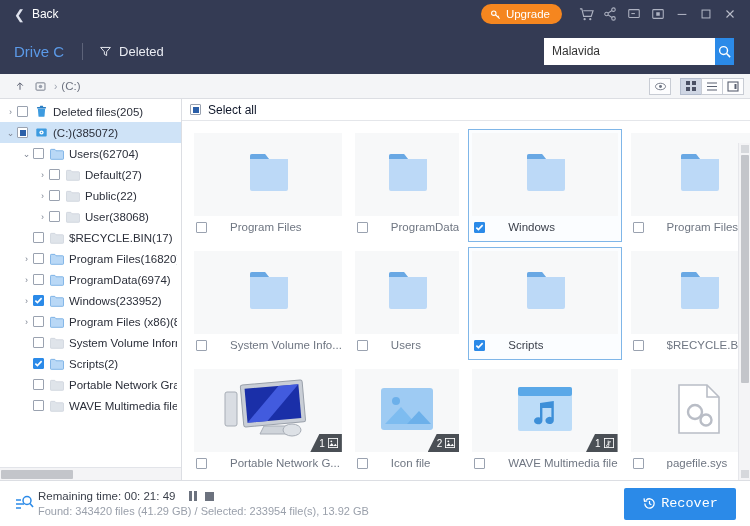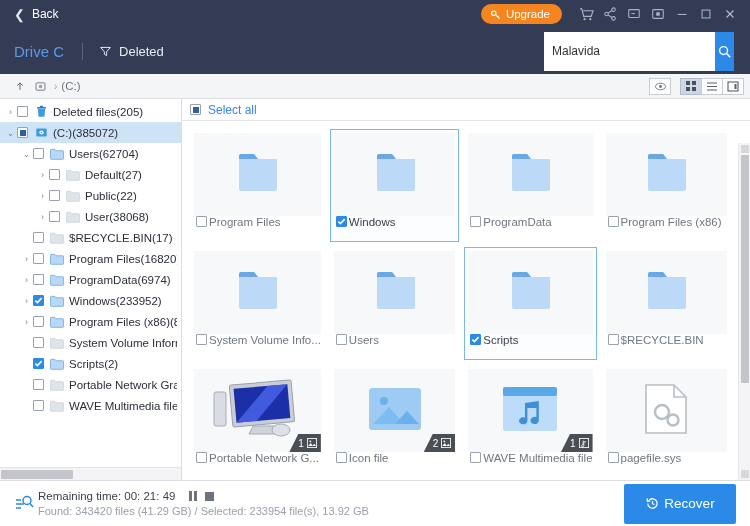--- a/index.html
+++ b/index.html
@@ -34,21 +34,21 @@
 
   
   .header {
     height:46px; background:#343b54; flex:0 0 46px;
     display:flex; align-items:center; padding:0 16px 0 14px; position:relative;
   }
   .drive-label { color:#5b9ae8; font-size:15px; cursor:pointer; }
   .hdr-div { width:1px; height:17px; background:#5d6379; margin:0 16px 0 18px; }
   .filter { display:flex; align-items:center; gap:7px; color:#e9ebf2; font-size:13px; cursor:pointer; }
   .hdr-spacer { flex:1; }
-  .searchwrap { display:flex; height:39px; width:190px; }
+  .searchwrap { display:flex; height:27px; width:190px; }
   .searchwrap input {
     flex:1; border:none; outline:none; background:#fff; font-size:12px;
     padding:0 8px; color:#333; font-family:"Liberation Sans", sans-serif;
   }
   .searchbtn {
     width:34px; background:#2b8ae8; display:flex; align-items:center; justify-content:center;
     cursor:pointer;
   }
 
   
@@ -99,36 +99,36 @@
   }
   .hthumb { position:absolute; left:1px; top:2px; height:9px; width:72px; background:#c3c5ca; border-radius:1px; }
 
   
   .filepane { flex:1; display:flex; flex-direction:column; min-width:0; background:#fff; position:relative; }
   .selbar {
     height:22px; flex:0 0 22px; border-bottom:1px solid #e4e6ea; display:flex; align-items:center;
     padding-left:8px; background:#fff;
   }
   .selbar .cb { margin-right:7px; }
-  .selbar-label { font-size:12px; color:#3b82f6; }
+  .selbar-label { font-size:12px; color:#0f172a; }
   .grid-scroll { flex:1; position:relative; overflow:hidden; }
   .grid {
     display:grid; grid-template-columns:repeat(4, 1fr); gap:0px 0px;
     padding:8px 14px 0 8px;
   }
   .tile {
     height:113px; border:1px solid transparent; padding:3px; margin:0 5px 5px 0;
     display:flex; flex-direction:column; cursor:pointer; position:relative;
   }
   .tile.selected { border-color:#7fb6e8; background:#fbfdff; }
   .thumb {
     flex:1; background:#f7f8f9; display:flex; align-items:center; justify-content:center;
     position:relative; overflow:hidden;
   }
-  .tile-foot { height:22px; display:flex; align-items:flex-start; gap:2px; padding-left:2px; }
+  .tile-foot { height:22px; display:flex; align-items:center; gap:23px; padding-left:2px; }
   .tile-foot .cb { margin-right:0; }
   .tname { font-size:11.5px; color:#6f7682; overflow:hidden; text-overflow:ellipsis; white-space:nowrap; }
   .tile.selected .tname { color:#3a3f4a; }
   .badge {
     position:absolute; right:0; bottom:0; height:18px; background:#4a4f55;
     color:#fff; font-size:10px; display:flex; align-items:center; gap:3px; padding:0 4px 0 9px;
     clip-path: polygon(9px 0, 100% 0, 100% 100%, 0 100%);
   }
   .badge b { font-weight:normal; }
 
@@ -145,23 +145,24 @@
   .st-text { display:flex; flex-direction:column; gap:3px; }
   .st-line1 { display:flex; align-items:center; gap:14px; }
   .st-remain { font-size:11.5px; color:#3a3f4a; }
   .pp { display:flex; gap:8px; align-items:center; }
   .pause { width:8px; height:10px; display:flex; gap:2px; cursor:pointer; }
   .pause i { width:3px; height:10px; background:#6c727e; display:block; }
   .stop { width:9px; height:9px; background:#6c727e; cursor:pointer; }
   .st-line2 { font-size:11px; color:#9aa0ab; }
   .st-spacer { flex:1; }
   .recover {
-    background:#2b8ae8; color:#fff; height:40px; min-width:112px; border-radius:2px;
+    background:#2b8ae8; color:#fff; height:32px; min-width:112px; border-radius:2px;
     display:flex; align-items:center; justify-content:center; gap:4px; font-size:13.5px;
     cursor:pointer;
+    font-family:Liberation Mono, monospace;
   }
 </style>
 </head>
 <body>
 
 <div id="app">
 
   <div class="titlebar">
     <div class="back-btn">
       <span class="back-chev">❮</span>
@@ -484,46 +485,46 @@
                 <span><svg width="56" height="46" viewBox="0 0 56 46">
                     <path d="M12 4h13l4 5h19v30a2 2 0 0 1-2 2H12a2 2 0 0 1-2-2V6a2 2 0 0 1 2-2z" fill="#bcd9f7"></path>
                     <path d="M12 4h13l4 5H10V6a2 2 0 0 1 2-2z" fill="#69a8e4"></path>
                   </svg></span>
               </div>
               <div class="tile-foot">
                 <span class="cb"></span>
                 <span class="tname">Program Files</span>
               </div>
             </div>
+            <div class="tile">
+              <div class="thumb">
+                <span><svg width="56" height="46" viewBox="0 0 56 46">
+                    <path d="M12 4h13l4 5h19v30a2 2 0 0 1-2 2H12a2 2 0 0 1-2-2V6a2 2 0 0 1 2-2z" fill="#bcd9f7"></path>
+                    <path d="M12 4h13l4 5H10V6a2 2 0 0 1 2-2z" fill="#69a8e4"></path>
+                  </svg></span>
+              </div>
+              <div class="tile-foot">
+                <span class="cb"></span>
+                <span class="tname">ProgramData</span>
+              </div>
+            </div>
             <div class="tile selected">
               <div class="thumb">
                 <span><svg width="56" height="46" viewBox="0 0 56 46">
                     <path d="M12 4h13l4 5h19v30a2 2 0 0 1-2 2H12a2 2 0 0 1-2-2V6a2 2 0 0 1 2-2z" fill="#bcd9f7"></path>
                     <path d="M12 4h13l4 5H10V6a2 2 0 0 1 2-2z" fill="#69a8e4"></path>
                   </svg></span>
               </div>
               <div class="tile-foot">
                 <span class="cb on">
                   <svg width="9" height="9" viewBox="0 0 10 10">
                     <path d="M1.5 5.2 L3.8 7.4 L8.5 2.4" stroke="#fff" stroke-width="1.8" fill="none"></path>
                   </svg>
                 </span>
                 <span class="tname">Windows</span>
-              </div>
-            </div>
-            <div class="tile">
-              <div class="thumb">
-                <span><svg width="56" height="46" viewBox="0 0 56 46">
-                    <path d="M12 4h13l4 5h19v30a2 2 0 0 1-2 2H12a2 2 0 0 1-2-2V6a2 2 0 0 1 2-2z" fill="#bcd9f7"></path>
-                    <path d="M12 4h13l4 5H10V6a2 2 0 0 1 2-2z" fill="#69a8e4"></path>
-                  </svg></span>
-              </div>
-              <div class="tile-foot">
-                <span class="cb"></span>
-                <span class="tname">ProgramData</span>
               </div>
             </div>
             <div class="tile">
               <div class="thumb">
                 <span><svg width="56" height="46" viewBox="0 0 56 46">
                     <path d="M12 4h13l4 5h19v30a2 2 0 0 1-2 2H12a2 2 0 0 1-2-2V6a2 2 0 0 1 2-2z" fill="#bcd9f7"></path>
                     <path d="M12 4h13l4 5H10V6a2 2 0 0 1 2-2z" fill="#69a8e4"></path>
                   </svg></span>
               </div>
               <div class="tile-foot">

